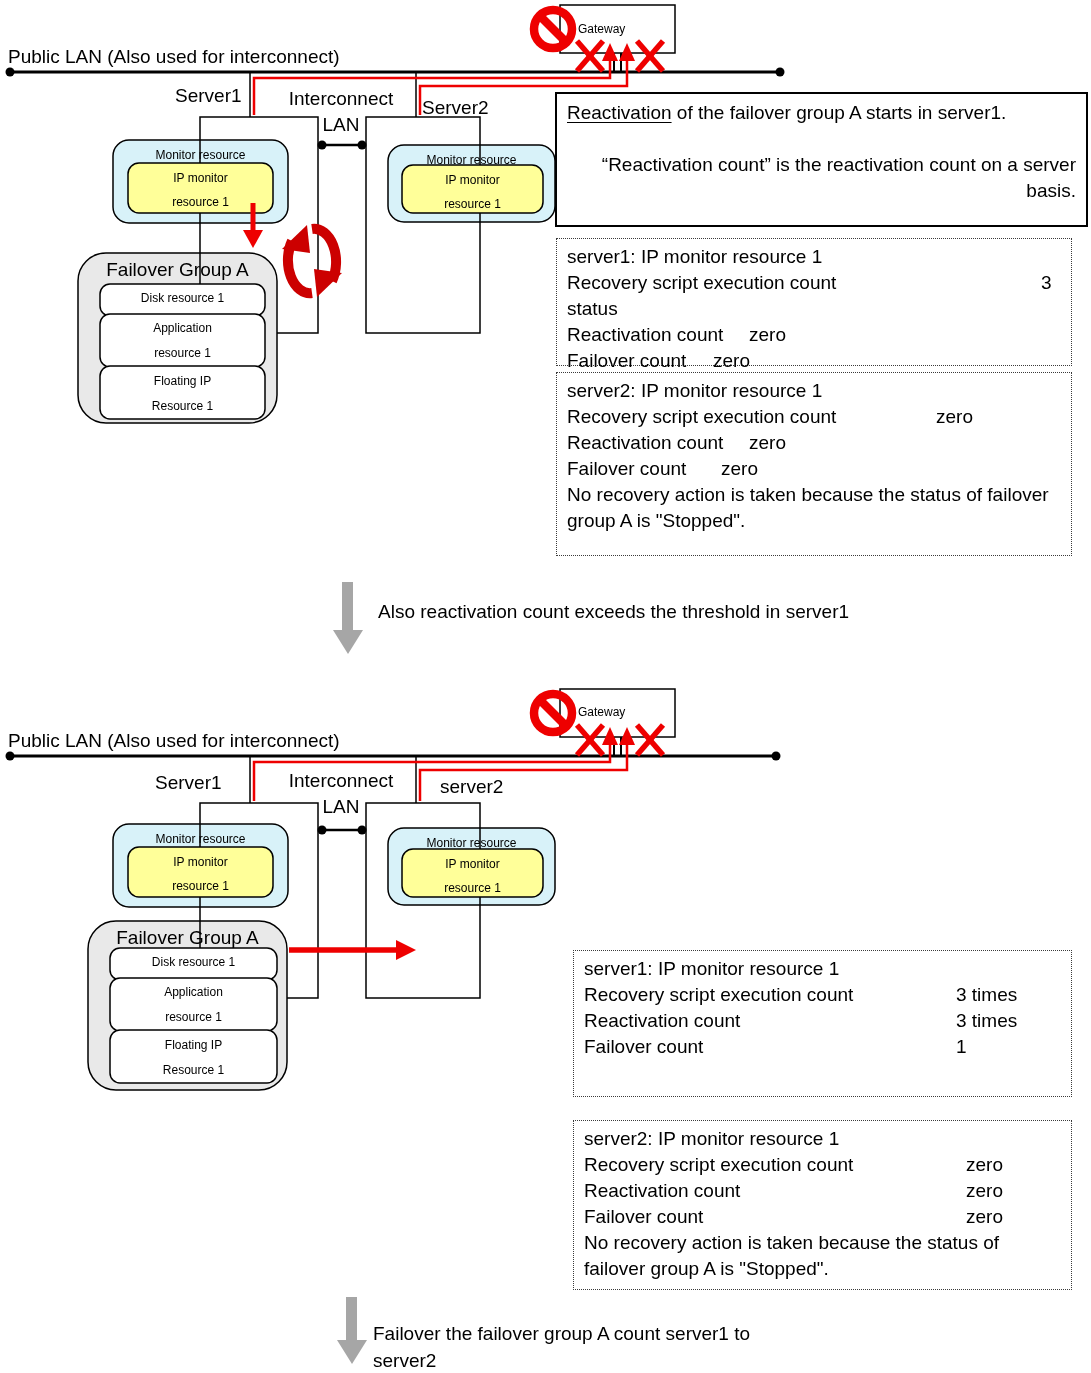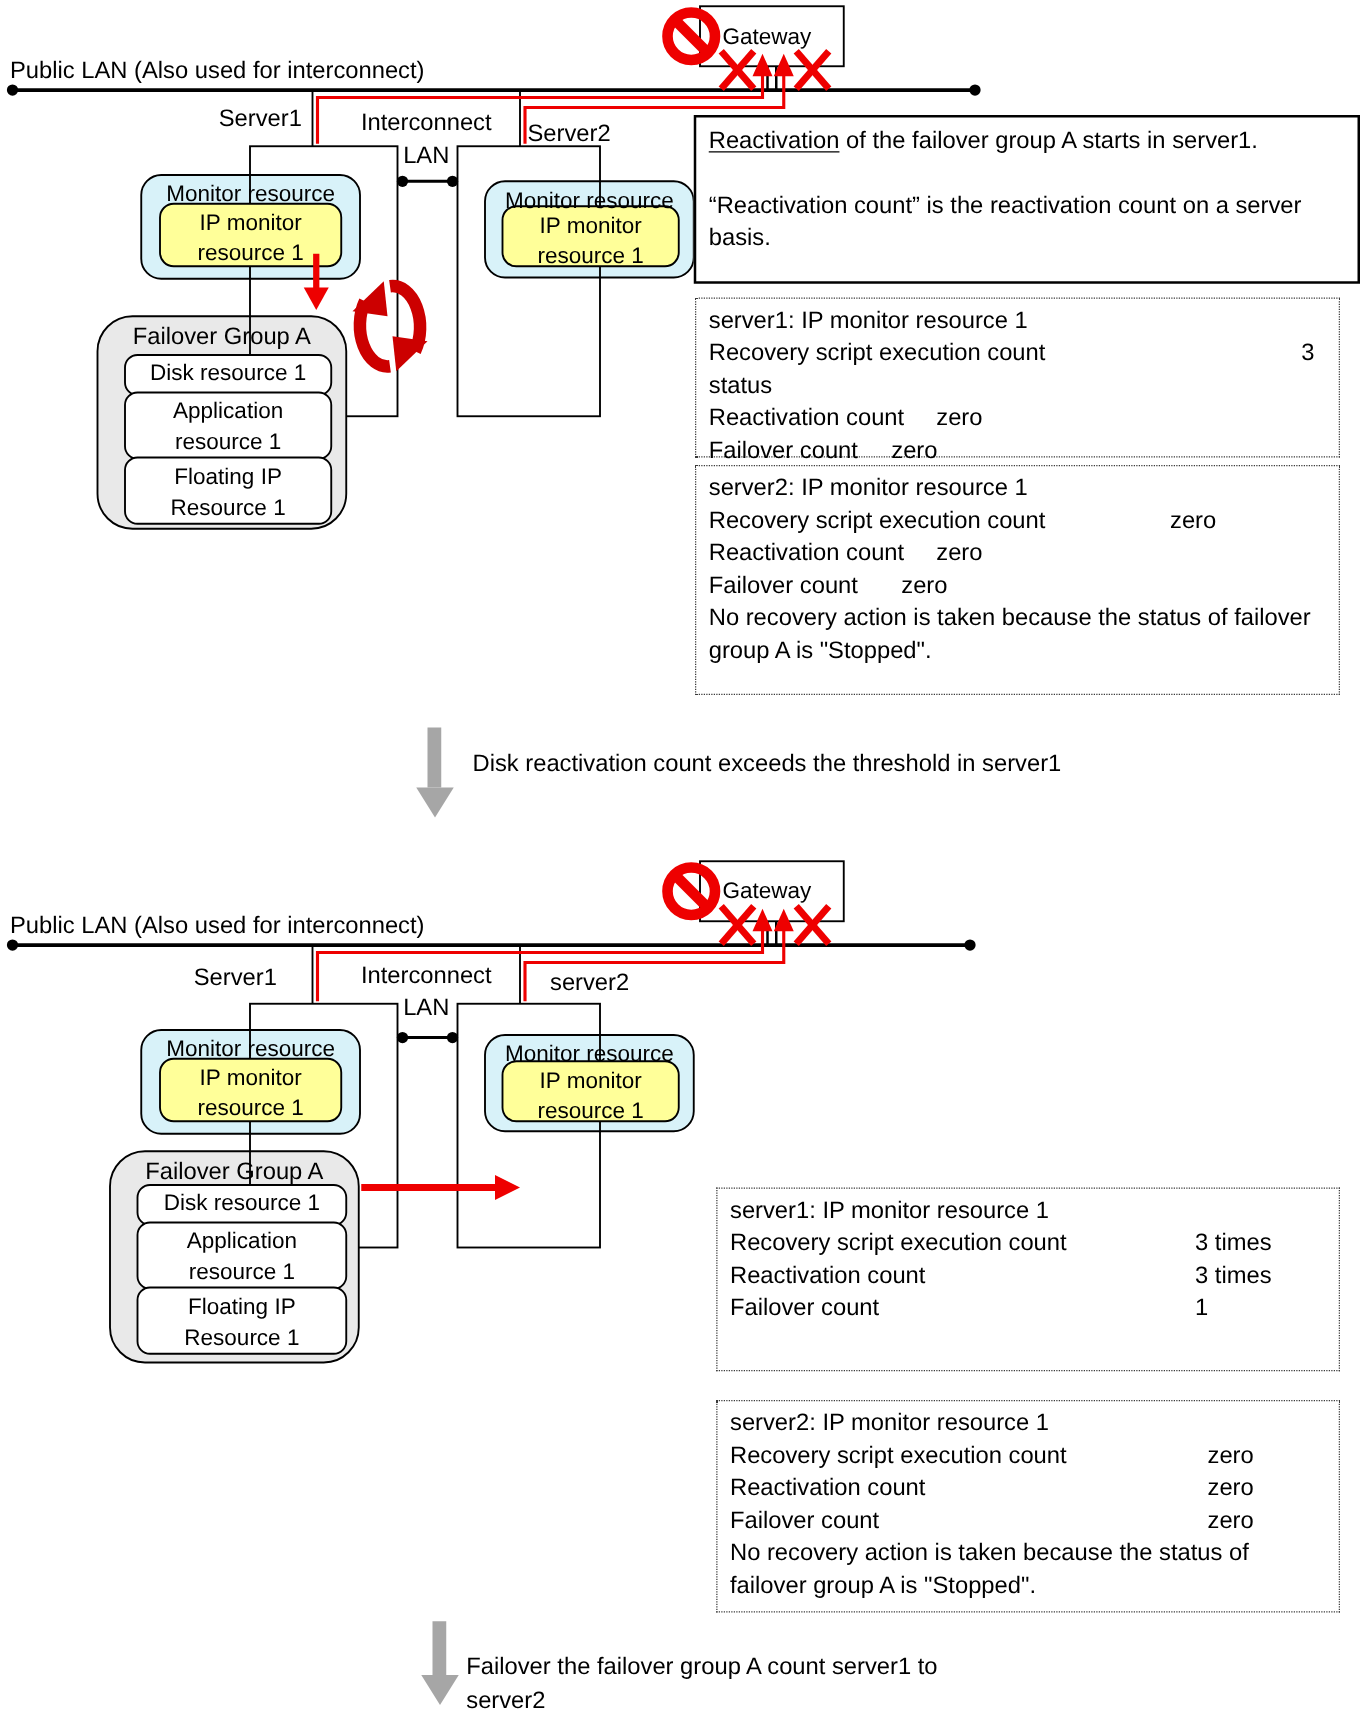--- a/index.html
+++ b/index.html
@@ -1,27 +1,27 @@
 <!DOCTYPE html>
 <html><head>
 <meta charset="utf-8">
 <style>
   html,body{margin:0;padding:0;background:#fff;}
   #stage{position:relative;width:1091px;height:1373px;background:#fff;overflow:hidden;
          font-family:"Liberation Sans","DejaVu Sans",sans-serif;color:#000;}
   #diagram-svg{position:absolute;left:0;top:0;}
   .lbl{position:absolute;white-space:nowrap;font-size:19px;line-height:22px;}
-  .lbl-s{position:absolute;font-size:18px;line-height:23px;}
+  .lbl-s{position:absolute;font-size:12px;line-height:23px;}
   .ctr{text-align:center;white-space:nowrap;}
   .notebox{position:absolute;font-size:19px;line-height:26px;background:#fff;}
   .solidbox{border:2px solid #000;padding:6px 10px;}
   .dotbox{border:1.5px dotted #3a3a3a;padding:5px 10px;}
   .row{position:relative;height:26px;white-space:nowrap;}
   .row .val{position:absolute;top:0;}
-  .para2{margin-top:26px;}
+  .para2{margin-top:26px;text-align:right;}
   u{text-underline-offset:3px;text-align:center;}
 </style>
 </head>
 <body>
 
 <div id="stage">
 
   <svg id="diagram-svg" width="1091" height="1373" viewBox="0 0 1091 1373">
 
     <rect x="113" y="140" width="175" height="83" rx="16" fill="#d8f2f9" stroke="#000" stroke-width="1.5"></rect>
@@ -187,21 +187,21 @@
   </div>
 
   <div class="notebox dotbox" style="left:556px;top:372px;width:494px;height:172px;">
     <div class="row"><span>server2: IP monitor resource 1</span></div>
     <div class="row"><span>Recovery script execution count</span><span class="val" style="left:369px;">zero</span></div>
     <div class="row"><span>Reactivation count</span><span class="val" style="left:182px;">zero</span></div>
     <div class="row"><span>Failover count</span><span class="val" style="left:154px;">zero</span></div>
     <div>No recovery action is taken because the status of failover group A is "Stopped".</div>
   </div>
 
-  <div class="lbl" style="left:378px;top:601px;">Disk reactivation count exceeds the threshold in server1</div>
+  <div class="lbl" style="left:378px;top:601px;">Also reactivation count exceeds the threshold in server1</div>
 
   <div class="lbl" style="left:8px;top:730px;">Public LAN (Also used for interconnect)</div>
   <div class="lbl-s" style="left:578px;top:701px;">Gateway</div>
   <div class="lbl" style="left:155px;top:772px;">Server1</div>
   <div class="lbl ctr" style="left:271px;top:768px;width:140px;line-height:26px;">
     <div>Interconnect</div>
     <div>LAN</div>
   </div>
   <div class="lbl" style="left:440px;top:776px;">server2</div>
 

